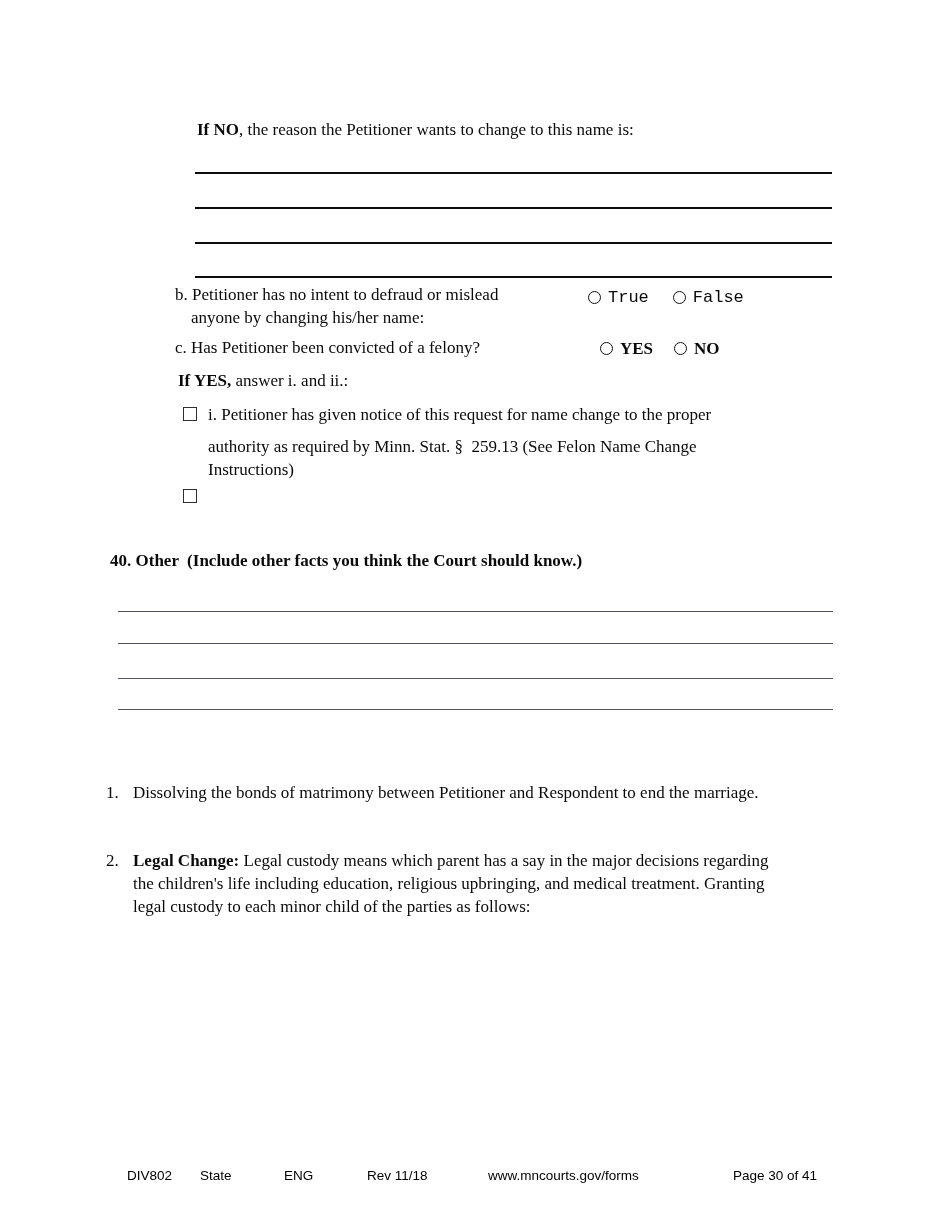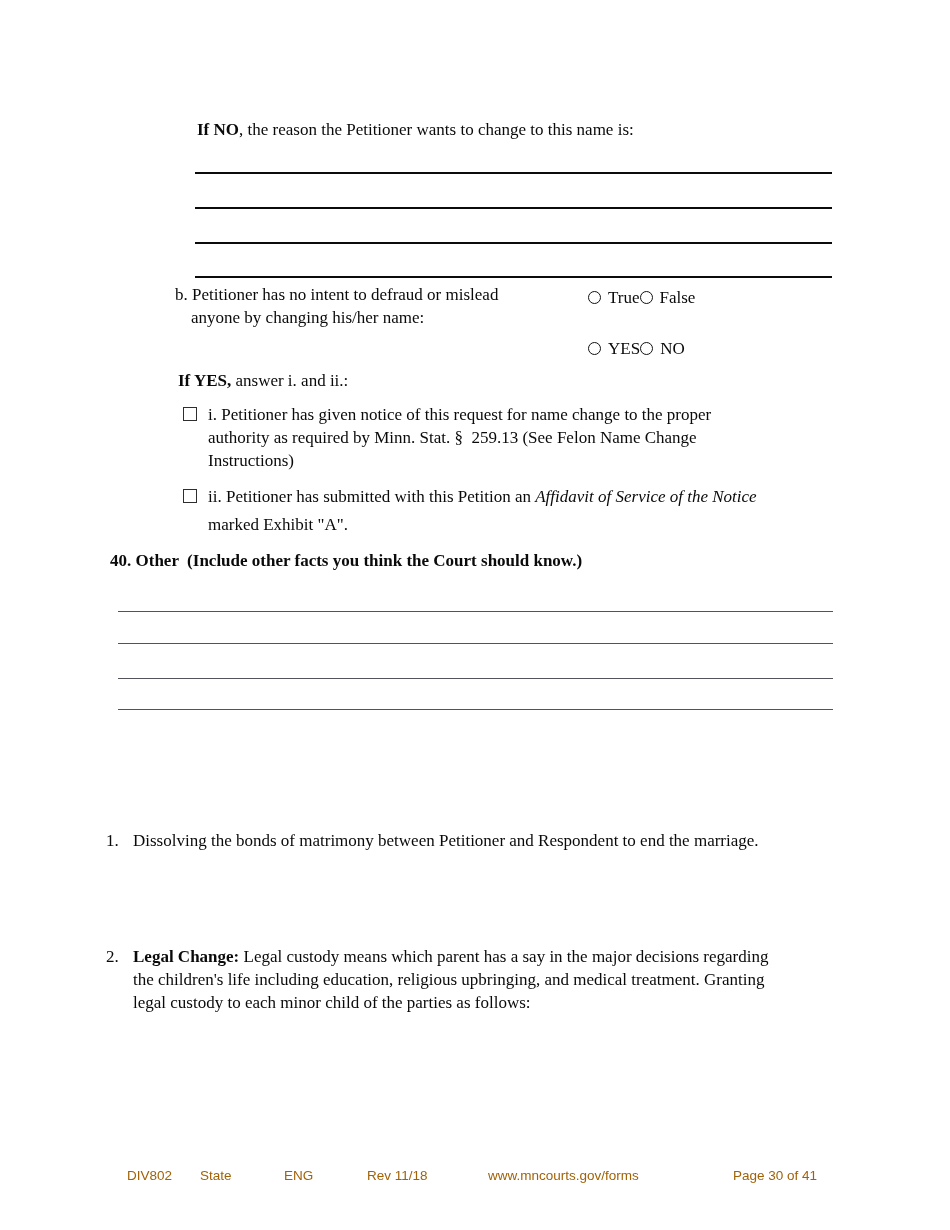--- a/index.html
+++ b/index.html
@@ -28,86 +28,83 @@
     display:inline-block; background:#fff; flex:0 0 auto; margin-right:7px;
   }
   .checkbox-square {
     position:absolute; width:14px; height:14px; border:1.5px solid #2e2e2e; background:#fff;
   }
 
   
   .hang2 { padding-left:16px; }
   .numwrap { position:relative; }
   .num { position:absolute; left:0; top:0; }
-  .numbody { padding-left:27px;margin-top:48px; }
+  .numbody { padding-left:27px; }
 
   .center-heading { text-align:center; font-weight:bold; }
 
   .footer-item {
     position:absolute; top:1167px;
     font-family:"Liberation Sans","DejaVu Sans",sans-serif;
-    font-size:13.5px; line-height:17px; color:#a16207;
+    font-size:13.5px; line-height:17px; color:#000000;
   }
 </style>
 </head>
 <body>
 
 <div class="page">
 
   <div class="abs t" style="left:197px; top:118px;">
     <span class="b">If NO</span><span>, the reason the Petitioner wants to change to this name is:</span>
   </div>
 
   <div class="rule" style="left:195px; top:172px; width:637px;"></div>
   <div class="rule" style="left:195px; top:207px; width:637px;"></div>
   <div class="rule" style="left:195px; top:242px; width:637px;"></div>
   <div class="rule" style="left:195px; top:276px; width:637px;"></div>
 
   <div class="abs t" style="left:175px; top:283px; width:395px;">
     <div>b. Petitioner has no intent to defraud or mislead</div>
     <div class="hang2">anyone by changing his/her name:</div>
   </div>
-  <div class="abs t radio-row" style="left:588px; top:286px; ">
+  <div class="abs t radio-row" style="left:588px; top:286px; gap:24px;font-family:Liberation Mono, monospace;">
     <div class="radio-opt">
       <span class="radio-circle"></span>
       <span>True</span>
     </div>
     <div class="radio-opt">
       <span class="radio-circle"></span>
       <span>False</span>
     </div>
   </div>
 
-  <div class="abs t radio-row" style="left:588px; top:337px; ">
+  <div class="abs t" style="left:175px; top:336px;">c. Has Petitioner been convicted of a felony?</div>
+  <div class="abs t radio-row" style="left:600px; top:337px; gap:21px;font-weight:bold;">
     <div class="radio-opt">
       <span class="radio-circle"></span>
       <span>YES</span>
     </div>
     <div class="radio-opt">
       <span class="radio-circle"></span>
       <span>NO</span>
     </div>
   </div>
 
   <div class="abs t" style="left:178px; top:369px;">
     <span class="b">If YES,</span><span> answer i. and ii.:</span>
   </div>
 
   <span class="checkbox-square" style="left:183px; top:407px;"></span>
   <div class="abs t" style="left:208px; top:403px; width:610px;">
     <div>i. Petitioner has given notice of this request for name change to the proper</div>
-    <div class="prewrap" style="">authority as required by Minn. Stat. §  259.13 (See Felon Name Change</div>
+    <div class="prewrap" style="margin-top:9px;">authority as required by Minn. Stat. §  259.13 (See Felon Name Change</div>
     <div>Instructions)</div>
   </div>
 
   <span class="checkbox-square" style="left:183px; top:489px;"></span>
-  <div class="abs t" style="left:208px; top:485px; width:640px;">
-    <div><span>ii. Petitioner has submitted with this Petition an </span><i>Affidavit of Service of the Notice</i></div>
-    <div style="margin-top:5px;">marked Exhibit "A".</div>
-  </div>
 
   <div class="abs t b prewrap" style="left:110px; top:549px;">40. Other  (Include other facts you think the Court should know.)</div>
 
   <div class="rule-thin" style="left:118px; top:611px; width:715px;"></div>
   <div class="rule-thin" style="left:118px; top:643px; width:715px;"></div>
   <div class="rule-thin" style="left:118px; top:678px; width:715px;"></div>
   <div class="rule-thin" style="left:118px; top:709px; width:715px;"></div>
 
 
   <div class="abs t numwrap" style="left:106px; top:781px; width:780px;">

